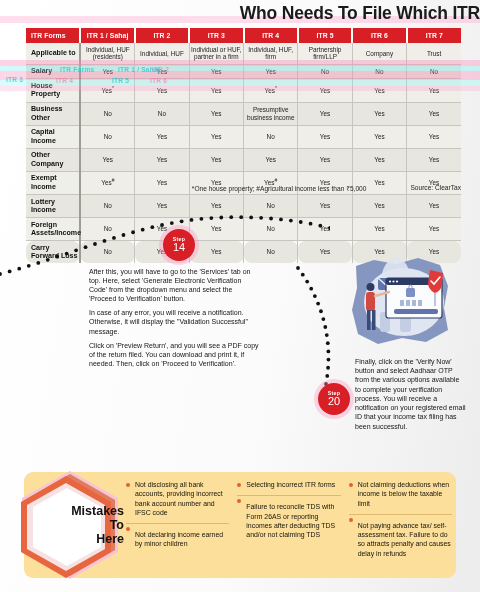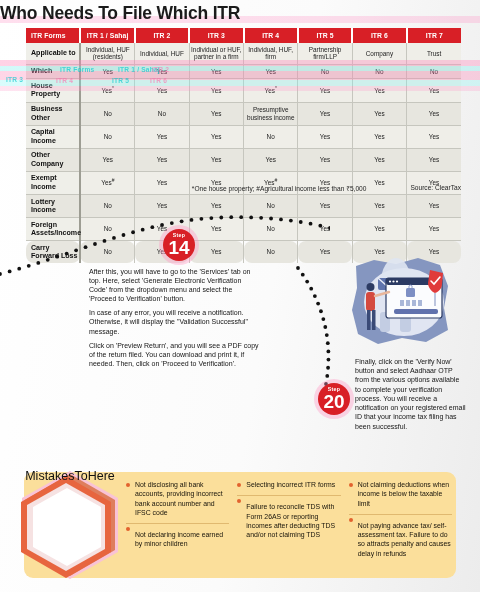--- a/index.html
+++ b/index.html
@@ -10,21 +10,21 @@
     position:relative; overflow:hidden;
   }
 
   
   .top-pink-strip{
     position:absolute; left:0; top:16px; width:100%; height:7px;
     background:rgba(255,150,200,.30);
   }
   .page-title{
     position:absolute; left:0; top:3px; width:100%;
-    text-align:left; font-size:17.5px; font-weight:bold;
+    text-align:right; font-size:17.5px; font-weight:bold;
     letter-spacing:-.2px; color:#1b1b1b;
   }
 
   
   .table-wrap{ position:absolute; left:26px; top:28px; width:435px; }
   table{ border-collapse:collapse; width:100%; table-layout:fixed; }
   th,td{
     font-size:6.4px; line-height:1.18; text-align:center;
     padding:2.7px 1px; color:#1c1c1c; vertical-align:middle;
     border-right:1px solid #c6c6be;
@@ -76,21 +76,21 @@
   .dots-side{ position:absolute; left:296px; top:266px; width:80px; height:130px; }
 
   .badge{
     position:absolute; width:32px; height:32px; border-radius:50%;
     background:#d81f26; color:#fff; text-align:center; z-index:6;
     box-shadow:0 0 0 4px rgba(255,150,195,.38);
     display:flex; flex-direction:column; align-items:center; justify-content:center;
     line-height:1;
   }
   .badge .s-lab{ font-size:5.3px; font-weight:bold; letter-spacing:.2px; }
-  .badge .s-num{ font-size:19px; font-weight:bold; margin-top:-1px;text-align:right; }
+  .badge .s-num{ font-size:11px; font-weight:normal; margin-top:-1px;text-align:right; }
   #badge14{ left:163px; top:229px; }
   #badge15{ left:318px; top:383px; }
 
   .step14-text{
     position:absolute; left:89px; top:267px; width:172px;
     font-size:7px; line-height:1.30; color:#151515;
   }
   .step14-text p{ margin-bottom:5px; }
 
   .illus{ position:absolute; left:344px; top:252px; width:118px; height:98px; }
@@ -101,22 +101,22 @@
   }
 
   
   .mist-panel{
     position:absolute; left:24px; top:472px; width:432px; height:106px;
     background:#fbdf9b; border-radius:9px;
   }
   .hexwrap{ position:absolute; left:16px; top:469px; width:108px; height:112px; z-index:4;}
   .hex-title{
     position:absolute; left:16px; top:469px; width:108px; height:112px;
-    display:flex; flex-direction:row; align-items:flex-start; justify-content:center;
-    font-size:12.5px; font-weight:normal; line-height:1.12; color:#111; z-index:5;
+    display:flex; flex-direction:column; align-items:flex-end; justify-content:center;
+    font-size:12.5px; font-weight:bold; line-height:1.12; color:#111; z-index:5;
     text-align:center;
   }
 
   .mist-cols{
     position:absolute; left:126px; top:480px; width:326px; height:92px;
     display:flex; gap:8px; z-index:3;
   }
   .mcol{ flex:1; font-size:6.9px; line-height:1.34; color:#17130a; }
   .mitem{ position:relative; padding-left:9px; padding-bottom:6px; }
   .mitem + .mitem{ border-top:1px solid rgba(190,140,60,.45); padding-top:6px; }
@@ -150,21 +150,21 @@
           <td class="rowhead">Applicable to</td>
           <td>Individual, HUF (residents)</td>
           <td>Individual, HUF</td>
           <td>Individual or HUF, partner in a firm</td>
           <td>Individual, HUF, firm</td>
           <td>Partnership firm/LLP</td>
           <td>Company</td>
           <td>Trust</td>
         </tr>
         <tr>
-          <td class="rowhead">Which</td>
+          <td class="rowhead">Salary</td>
           <td>Yes</td>
           <td>Yes</td>
           <td>Yes</td>
           <td>Yes</td>
           <td>No</td>
           <td>No</td>
           <td>No</td>
         </tr>
         <tr>
           <td class="rowhead">House Property</td>

